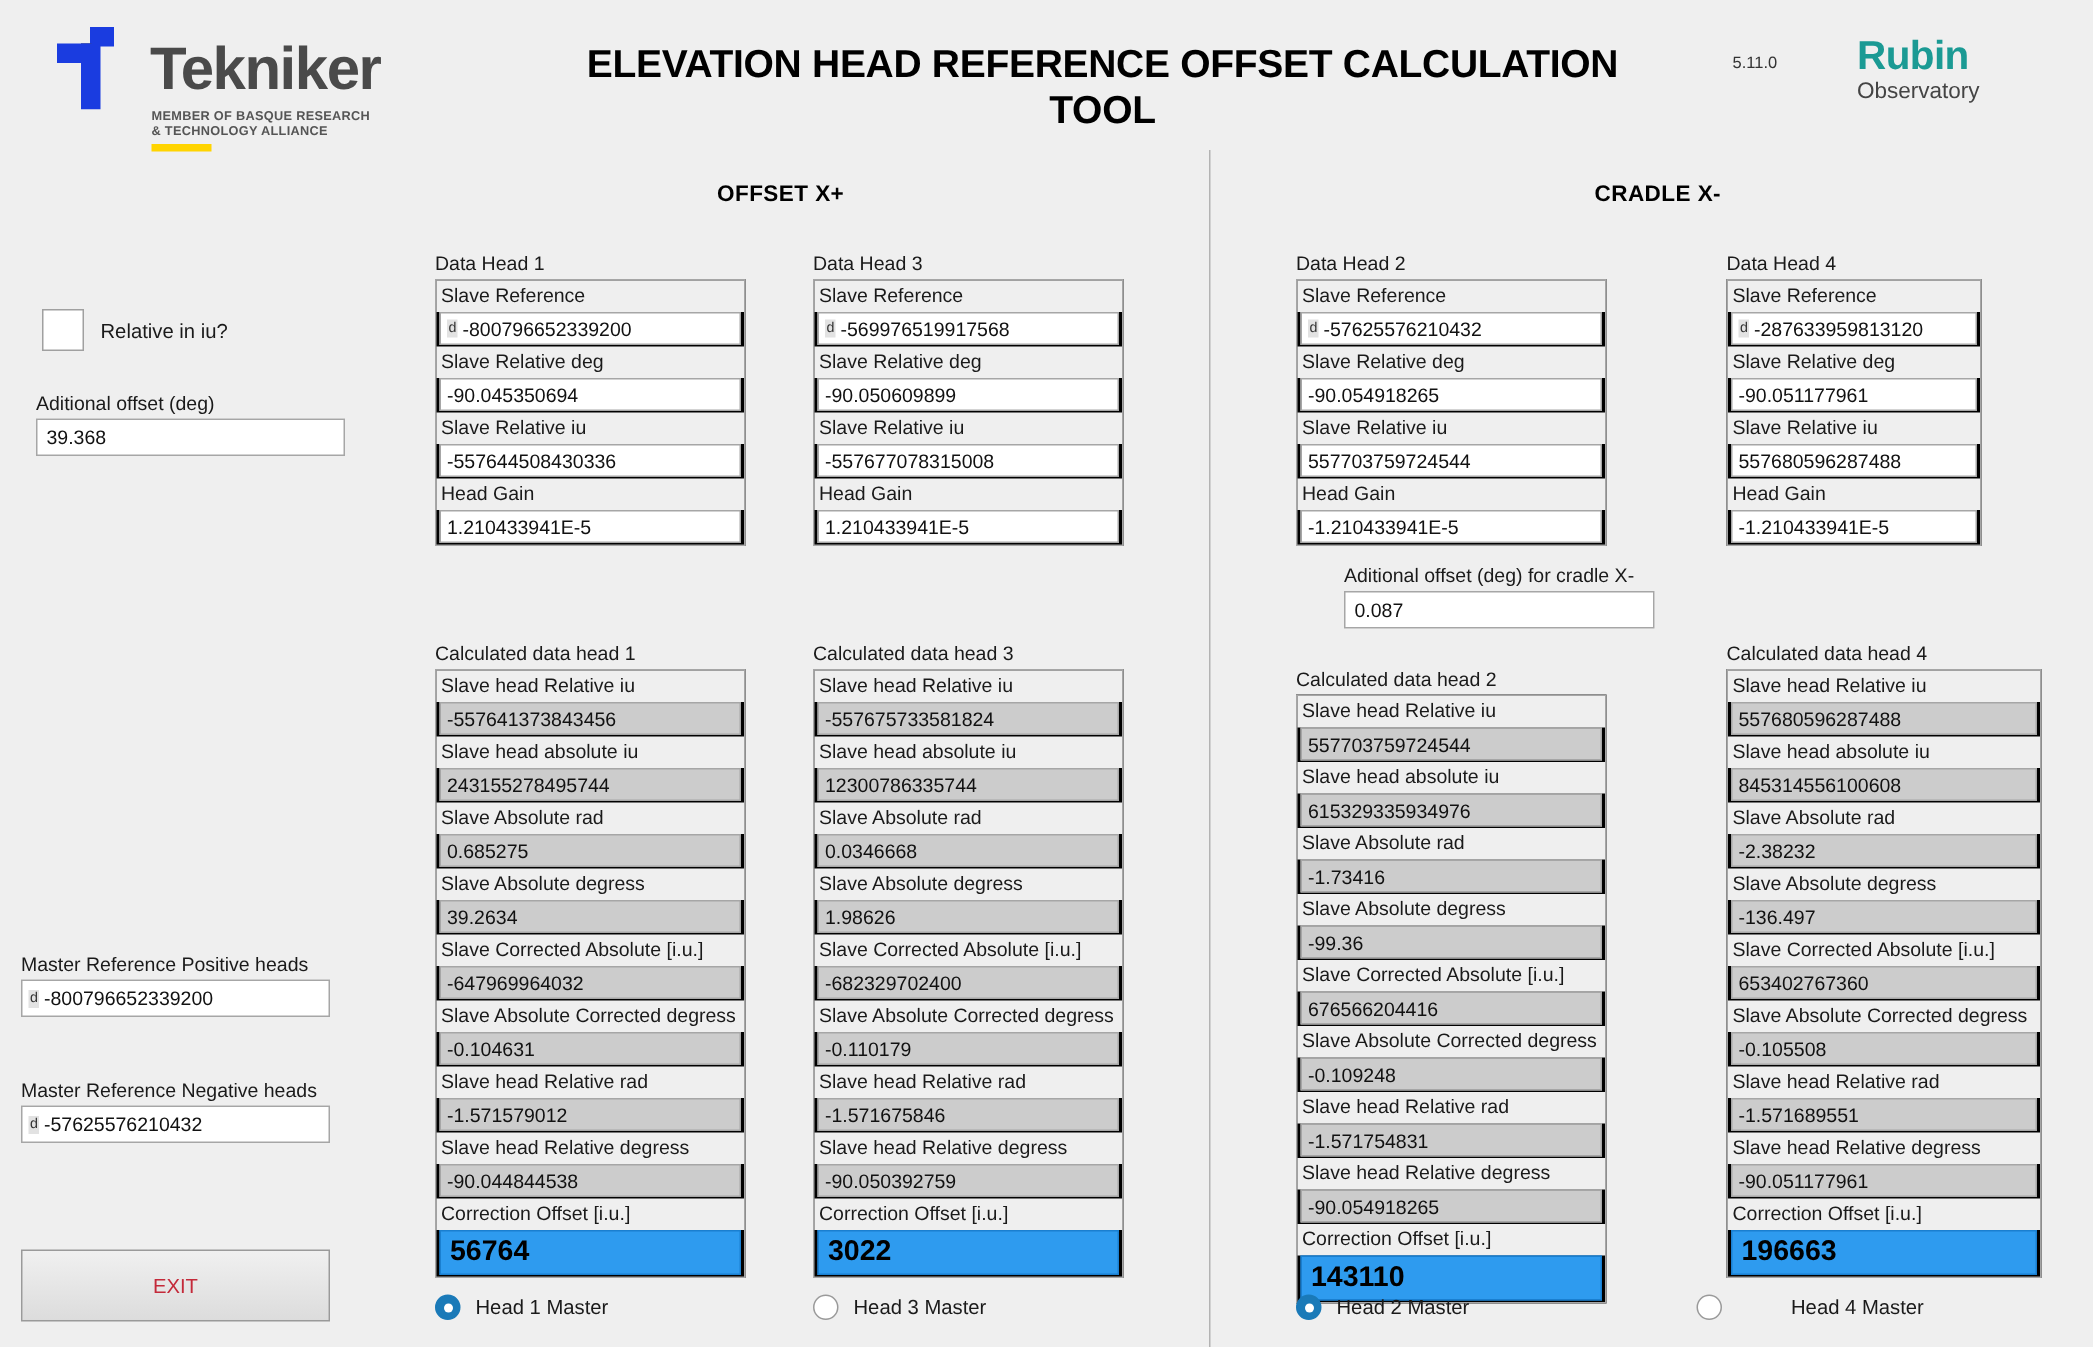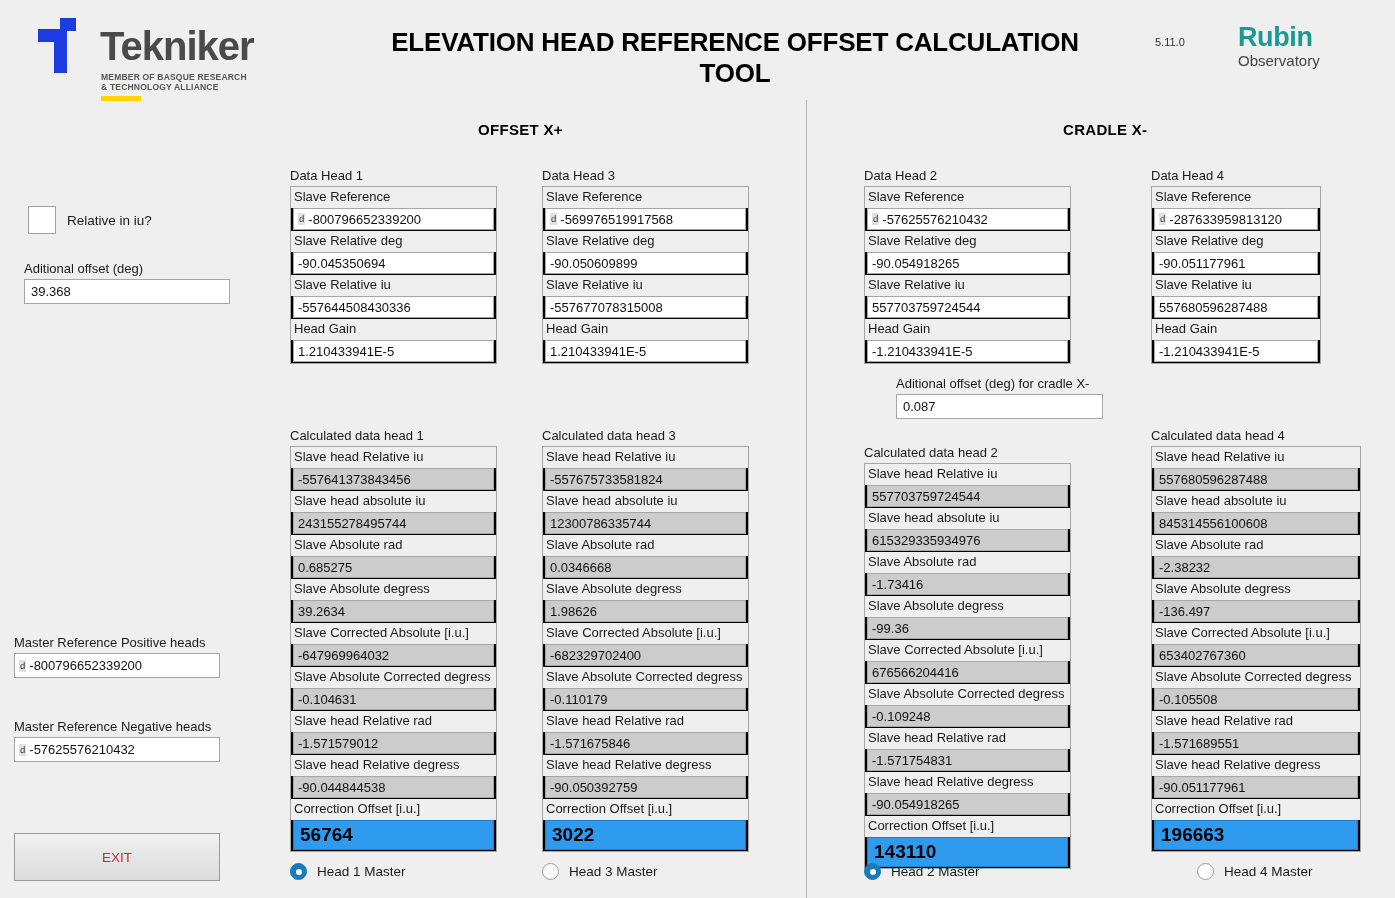--- a/index.html
+++ b/index.html
@@ -458,19 +458,19 @@
         <div class="radio-label">Head 1 Master</div>
       </div>
       <div class="radio-row" style="left: 542px; top: 863px;">
         <div class="radio-dot"></div>
         <div class="radio-label">Head 3 Master</div>
       </div>
       <div class="radio-row" style="left: 864px; top: 863px;">
         <div class="radio-dot on"></div>
         <div class="radio-label">Head 2 Master</div>
       </div>
-      <div class="radio-row" style="left: 1197px; top: 863px;">
+      <div class="radio-row" style="left: 1131px; top: 863px; gap: 36px;">
         <div class="radio-dot"></div>
         <div class="radio-label">Head 4 Master</div>
       </div>
     </div>
 
 </div>
 
 </body></html>

